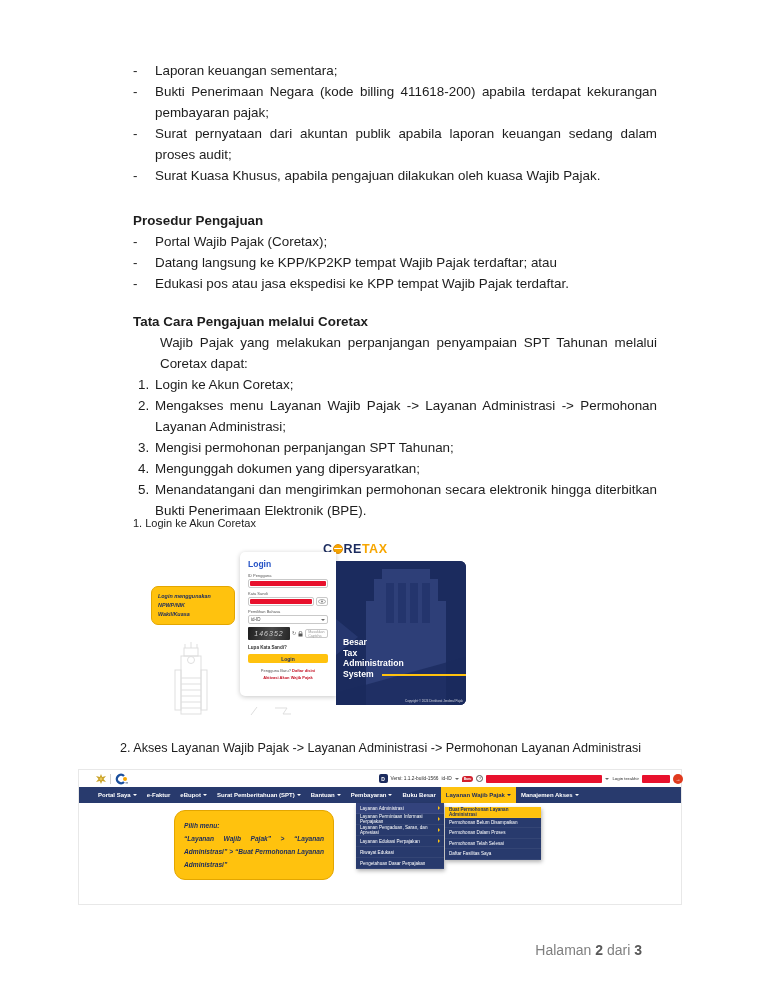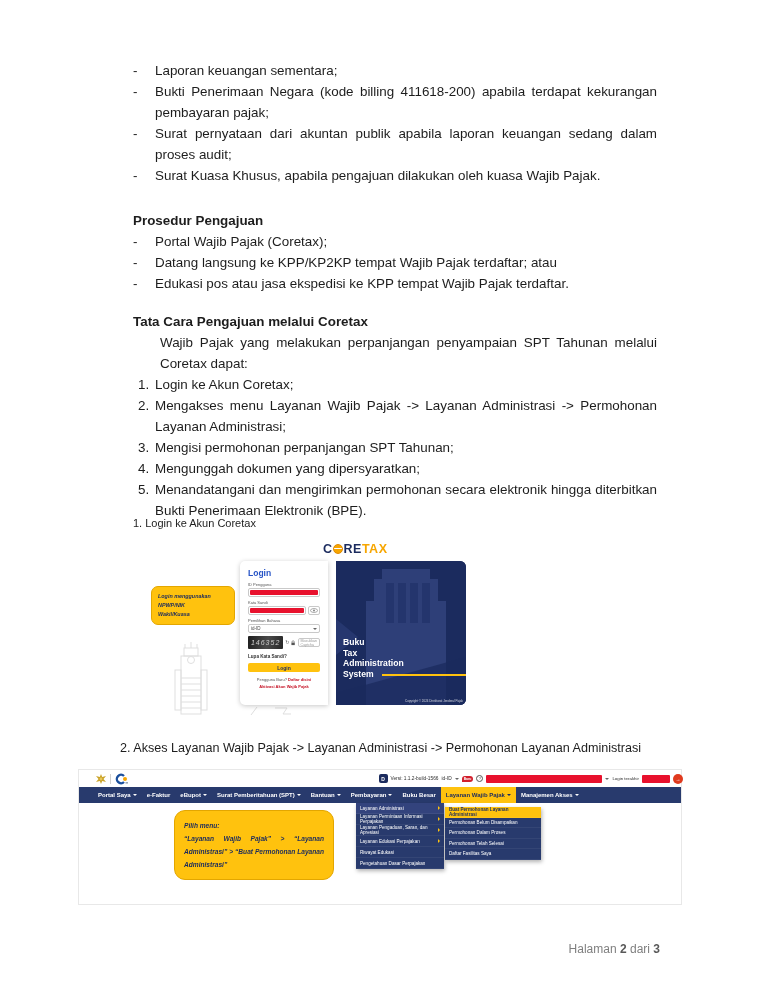--- a/index.html
+++ b/index.html
@@ -73,21 +73,21 @@
   .dd-hover { background:#33437d; }
   .dd-arrow { width:0; height:0; border-top:2px solid transparent; border-bottom:2px solid transparent; border-left:2.5px solid #ffc20e; }
   .submenu { position:absolute; left:366px; top:37px; width:96px; background:#283a6d; box-shadow:1px 2px 4px rgba(0,0,0,.3); z-index:3; }
   .sm-item { color:#fff; font-size:4.6px; height:10.5px; display:flex; align-items:center; padding:0 4px; border-bottom:1px solid rgba(255,255,255,.06); }
   .sm-active { background:#ffc20e; color:#1b2b5e; font-weight:bold; }
   .callout2 { position:absolute; left:95px; top:40px; width:160px; height:70px; background:#ffc20e; border:1px solid #e3a600;
     border-radius:11px; padding:8px 9px; font-size:6.6px; font-style:italic; font-weight:bold; color:#1b2b5e; line-height:13px; }
   .callout2 .path { text-align:justify; }
 
   
-  #page-footer { position:absolute; right:113px; top:942px; font-size:12px; color:#7f7f7f; }
+  #page-footer { position:absolute; right:131px; top:942px; font-size:14px; color:#7f7f7f; }
   #page-footer b { color:#595959; }
 </style>
 </head>
 <body>
 
 <div id="page">
 
   <div class="docblock" style="top:60px;">
     <div class="row">
       <span class="marker">-</span>
@@ -182,21 +182,21 @@
           <line x1="30" y1="4" x2="30" y2="8"></line>
       </g>
     </svg>
     <svg class="abs" style="left:150px; top:166px; opacity:.5;" width="50" height="10" viewBox="0 0 50 10">
       <g fill="none" stroke="#bdbdbd" stroke-width="1">
         <line x1="6" y1="9" x2="12" y2="1"></line>
           <path d="M30 2 l12 0 l-4 6 l8 0"></path>
       </g>
     </svg>
 
-    <div class="abs login-card" style="left:145px; top:21px; width:88px; height:144px;">
+    <div class="abs login-card" style="left:145px; top:12px; width:96px; height:144px;">
       <div class="lg-title">Login</div>
 
       <div class="lg-label">ID Pengguna</div>
       <div class="lg-input">
         <span class="redact"></span>
       </div>
 
       <div class="lg-label">Kata Sandi</div>
       <div style="display:flex;">
         <div class="lg-input" style="flex:1;">
@@ -253,21 +253,21 @@
         <g fill="#24356d">
           <rect x="50" y="22" width="8" height="40"></rect>
             <rect x="62" y="22" width="8" height="40"></rect>
           <rect x="74" y="22" width="8" height="40"></rect>
             <rect x="86" y="22" width="8" height="40"></rect>
         </g>
         <polygon points="0,58 22,76 0,94" fill="#26376f"></polygon>
         <polygon points="0,144 130,144 130,96 0,132" fill="#1b2b5e" opacity=".75"></polygon>
       </svg>
       <div class="hero-text">
-        <div>Buku</div>
+        <div>Besar</div>
         <div>Tax</div>
         <div>Administration</div>
         <div>System</div>
       </div>
       <div class="hero-line" style="left:46px; bottom:29px; width:84px;"></div>
       <div class="hero-copy">Copyright © 2024 Direktorat Jenderal Pajak</div>
     </div>
   </div>
 
   <div class="caption" style="left:120px; top:741px; font-size:12.6px;">2. Akses Layanan Wajib Pajak -&gt; Layanan Administrasi -&gt; Permohonan Layanan Administrasi</div>

